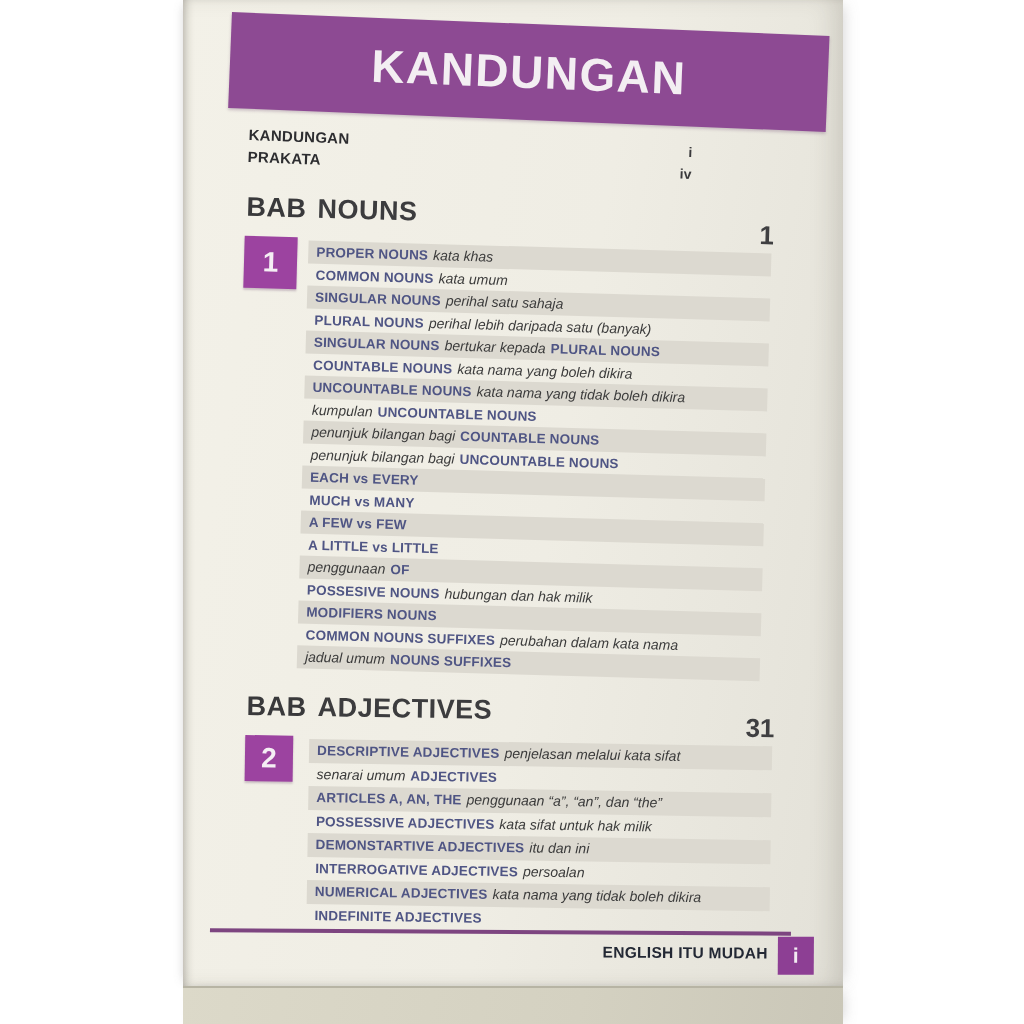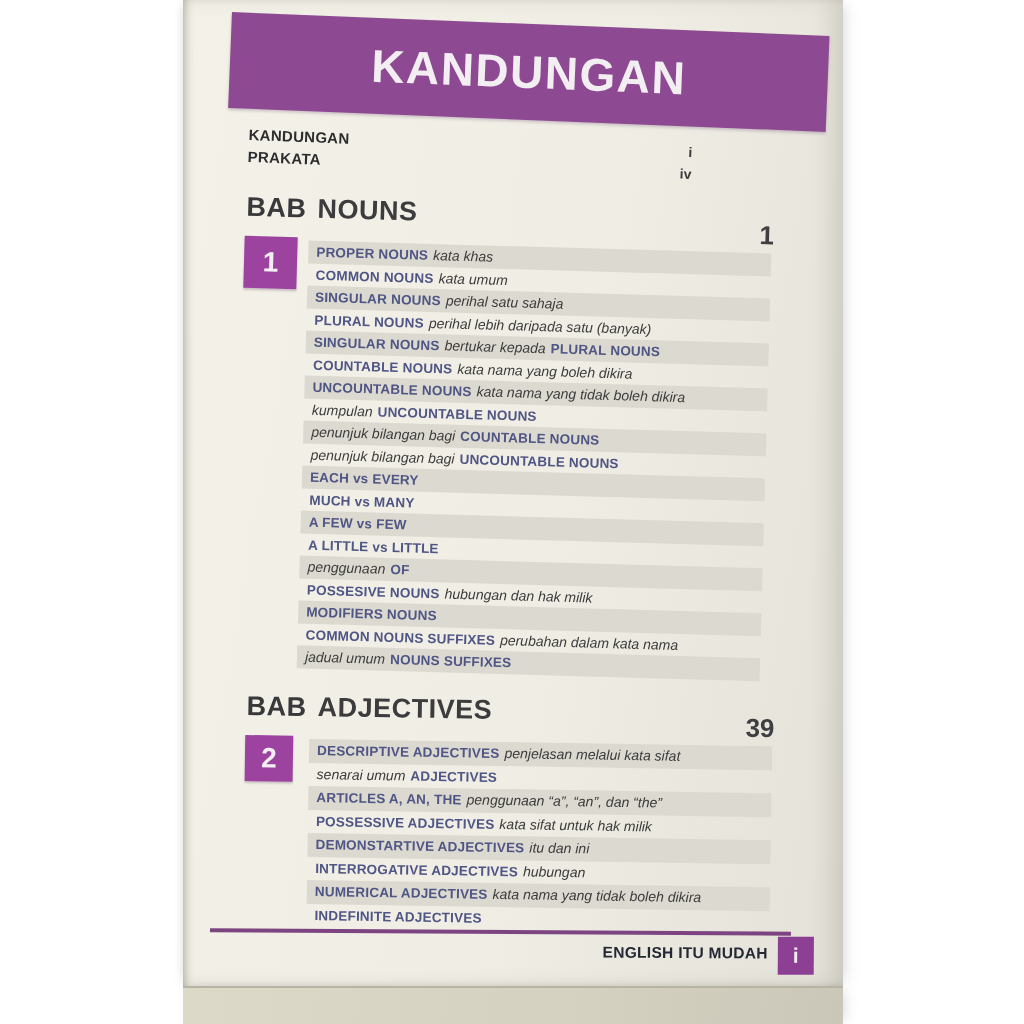--- a/index.html
+++ b/index.html
@@ -131,32 +131,32 @@
         <div class="toc-row shaded"><span class="term">MODIFIERS NOUNS</span></div>
         <div class="toc-row"><span class="term">COMMON NOUNS SUFFIXES</span><span class="desc">perubahan dalam kata nama</span></div>
         <div class="toc-row shaded"><span class="desc">jadual umum</span><span class="term">NOUNS SUFFIXES</span></div>
       </div>
   </div>
 
   <div class="chapter ch1">
     <div class="ch-head">
       <span class="bab-label">BAB</span>
       <span class="ch-title">ADJECTIVES</span>
-      <span class="ch-page">39</span>
+      <span class="ch-page">31</span>
     </div>
     <div class="num-box">
       <span>2</span>
     </div>
     <div class="toc-rows">
         <div class="toc-row shaded"><span class="term">DESCRIPTIVE ADJECTIVES</span><span class="desc">penjelasan melalui kata sifat</span></div>
         <div class="toc-row"><span class="desc">senarai umum</span><span class="term">ADJECTIVES</span></div>
         <div class="toc-row shaded"><span class="term">ARTICLES A, AN, THE</span><span class="desc">penggunaan “a”, “an”, dan “the”</span></div>
         <div class="toc-row"><span class="term">POSSESSIVE ADJECTIVES</span><span class="desc">kata sifat untuk hak milik</span></div>
         <div class="toc-row shaded"><span class="term">DEMONSTARTIVE ADJECTIVES</span><span class="desc">itu dan ini</span></div>
-        <div class="toc-row"><span class="term">INTERROGATIVE ADJECTIVES</span><span class="desc">hubungan</span></div>
+        <div class="toc-row"><span class="term">INTERROGATIVE ADJECTIVES</span><span class="desc">persoalan</span></div>
         <div class="toc-row shaded"><span class="term">NUMERICAL ADJECTIVES</span><span class="desc">kata nama yang tidak boleh dikira</span></div>
         <div class="toc-row"><span class="term">INDEFINITE  ADJECTIVES</span></div>
       </div>
   </div>
 
   <div class="footer">
     <div class="footer-rule"></div>
     <span class="book-title">ENGLISH ITU MUDAH</span>
     <div class="page-badge">i</div>
   </div>

